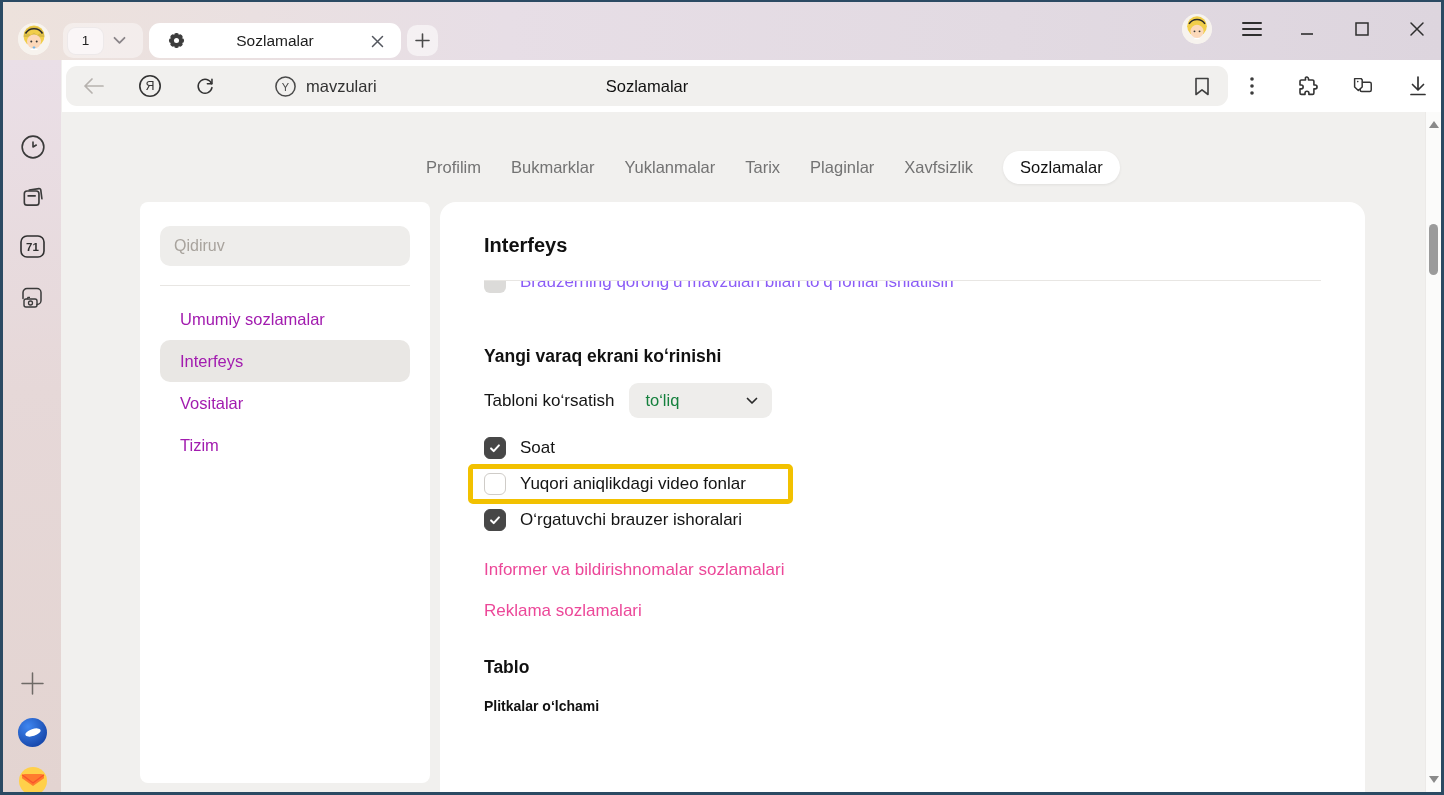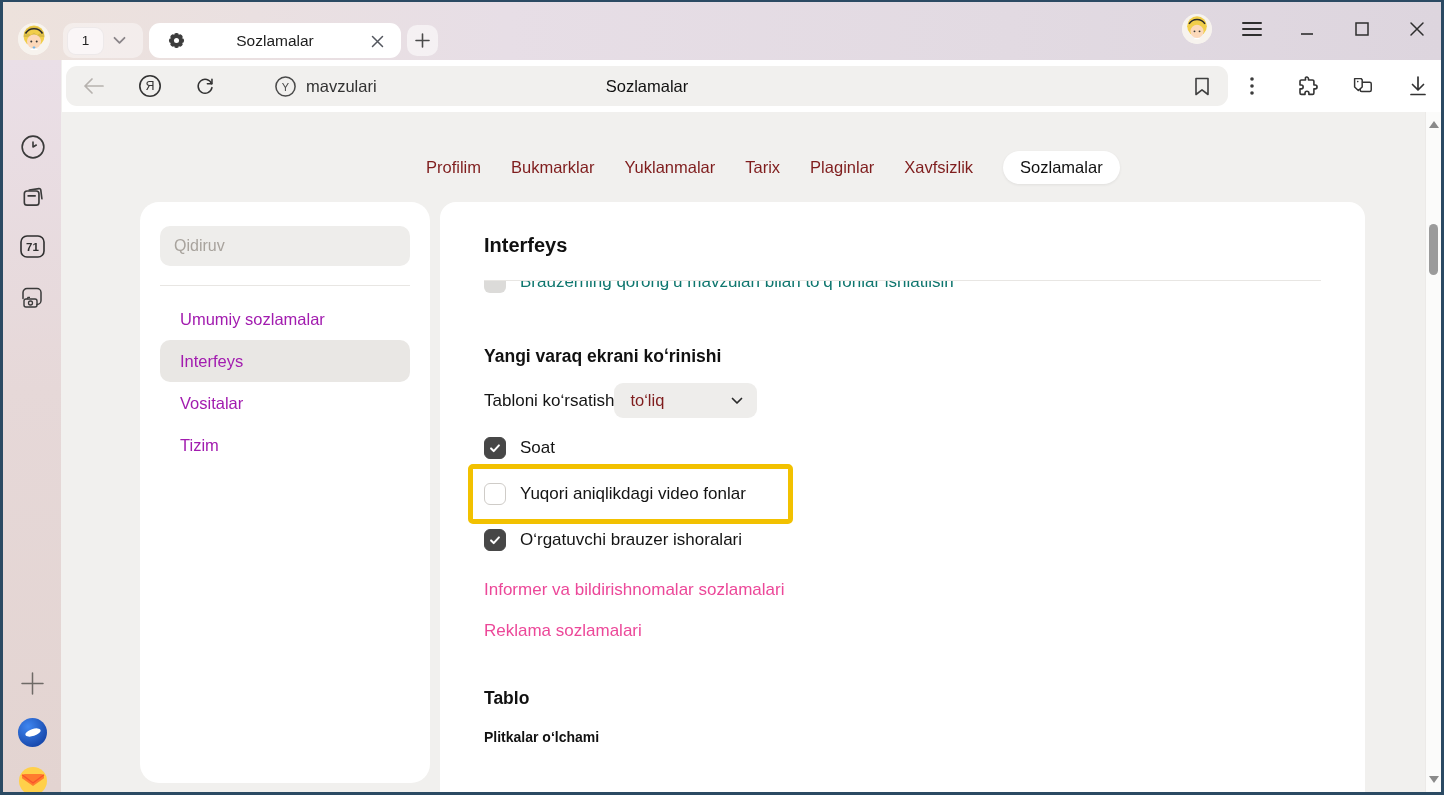--- a/index.html
+++ b/index.html
@@ -63,54 +63,54 @@
     background:linear-gradient(180deg,#eadfe7 0%,#e6d8d8 45%,#e3d4d1 100%);
   }
   .side-icon { position:absolute; left:0; width:59px; display:flex; justify-content:center; }
   .si-clock { top:74px; } .si-docs { top:124px; } .si-dial { top:174px; } .si-shot { top:224px; }
   .si-plus { top:611px; } .si-logo { top:658px; } .si-mail { top:706px; }
   .logo-circle { width:29px; height:29px; border-radius:50%; background:radial-gradient(circle at 35% 30%, #3f86f0, #1849ad 75%); position:relative; overflow:hidden; }
   .logo-circle::after { content:""; position:absolute; left:7px; top:11px; width:16px; height:7px; border-radius:50%; background:#fff; transform:rotate(-18deg); }
   
   .contentArea { position:absolute; left:59px; top:110px; right:16px; bottom:0; background:#f1f0ee; overflow:hidden; }
   .page-tabs { position:absolute; left:364px; top:38px; display:flex; align-items:center; column-gap:30px; height:34px; }
-  .ptab { font-size:16.5px; color:#7f1d1d; white-space:nowrap; }
+  .ptab { font-size:16.5px; color:#737373; white-space:nowrap; }
   .ptab.active { color:#111; background:#fff; border-radius:17px; padding:7px 17px; box-shadow:0 1px 3px rgba(0,0,0,.07); }
-  .nav-card { position:absolute; left:78px; top:90px; width:290px; height:581px; background:#fff; border-radius:19px; padding:24px 20px 0; }
+  .nav-card { position:absolute; left:78px; top:90px; width:290px; height:581px; background:#fff; border-radius:8px; padding:24px 20px 0; }
   .search-box { width:250px; height:40px; background:#eeedeb; border:none; border-radius:10px; padding:0 14px; font-size:16px; font-family:"Liberation Sans",sans-serif; color:#333; outline:none; }
   .search-box::placeholder { color:#a8a39d; }
   .nav-divider { margin-top:19px; height:1px; background:#e8e6e3; }
   .nav-list { margin-top:12px; }
   .nav-item { height:42px; display:flex; align-items:center; padding:0 20px; font-size:16.5px; color:#a21caf; border-radius:10px; }
   .nav-item.active { background:#e9e7e4; }
   .main-card { position:absolute; left:378px; top:90px; width:925px; height:700px; background:#fff; border-radius:16px; padding:0 44px; }
   .h1 { margin-top:32px; font-size:20px; font-weight:bold; color:#111; }
   .section-divider { margin-top:23px; height:1px; background:#e8e6e3; }
   .clipped-row { height:17px; overflow:hidden; position:relative; }
   .clipped-inner { display:flex; align-items:center; gap:14px; margin-top:-10px; }
   .cb-disabled { width:22px; height:22px; background:#dcdbd9; border-radius:6px; flex:none; }
-  .clipped-label { font-size:17px; color:#0f766e; }
+  .clipped-label { font-size:17px; color:#8b5cf6; }
   .h2 { margin-top:48px; font-size:17.5px; font-weight:bold; color:#111; }
-  .display-row { margin-top:16px; display:flex; align-items:center; }
+  .display-row { margin-top:16px; display:flex; align-items:center; gap:15px; }
   .display-label { font-size:17px; color:#141414; }
   .dropdown { width:143px; height:35px; background:#eeedeb; border-radius:9px; display:flex; align-items:center; padding:0 14px 0 16px; }
-  .dropdown-value { flex:1; font-size:16.5px; color:#7f1d1d; }
+  .dropdown-value { flex:1; font-size:16.5px; color:#15803d; }
   .cb-list { margin-top:10px; }
   .cb-row { height:40px; display:flex; align-items:center; gap:14px; }
   .checkbox { width:22px; height:22px; border-radius:6px; background:#fff; border:1.5px solid #cfccc8; flex:none; display:flex; align-items:center; justify-content:center; }
   .checkbox svg { visibility:hidden; }
   .checkbox.checked { background:#474747; border-color:#474747; }
   .checkbox.checked svg { visibility:visible; }
   .cb-label { font-size:17px; color:#141414; }
   .hl-wrap { margin:-4px 0 -4px -16px; }
-  .hl-wrap.highlighted { border:5px solid #f2c100; border-radius:5px; width:325px; height:60px; display:flex; align-items:center; padding-left:11px; }
+  .hl-wrap.highlighted { border:5px solid #f2c100; border-radius:5px; width:325px; height:40px; display:flex; align-items:center; padding-left:11px; }
   .hl-wrap.highlighted .cb-row { height:100%; }
   .links { margin-top:20px; }
   .setting-link { font-size:17px; color:#ec4899; margin-bottom:21px; }
-  .h2-tablo { margin-top:47px; }
+  .h2-tablo { margin-top:36px; }
   .h3 { margin-top:20px; font-size:14px; font-weight:bold; color:#111; }
   
   .scrollbar { position:absolute; right:0; top:110px; bottom:0; width:16px; background:#fbfbfa; border-left:1px solid #eceae8; }
   .sb-up { position:absolute; left:3px; top:9px; width:0; height:0; border-left:5px solid transparent; border-right:5px solid transparent; border-bottom:7px solid #8a8a8a; }
   .sb-down { position:absolute; left:3px; bottom:9px; width:0; height:0; border-left:5px solid transparent; border-right:5px solid transparent; border-top:7px solid #8a8a8a; }
   .sb-thumb { position:absolute; left:3px; top:112px; width:9px; height:51px; background:#9b9b9b; border-radius:5px; }
   svg { display:block; }
 </style>
 </head>
 <body>

